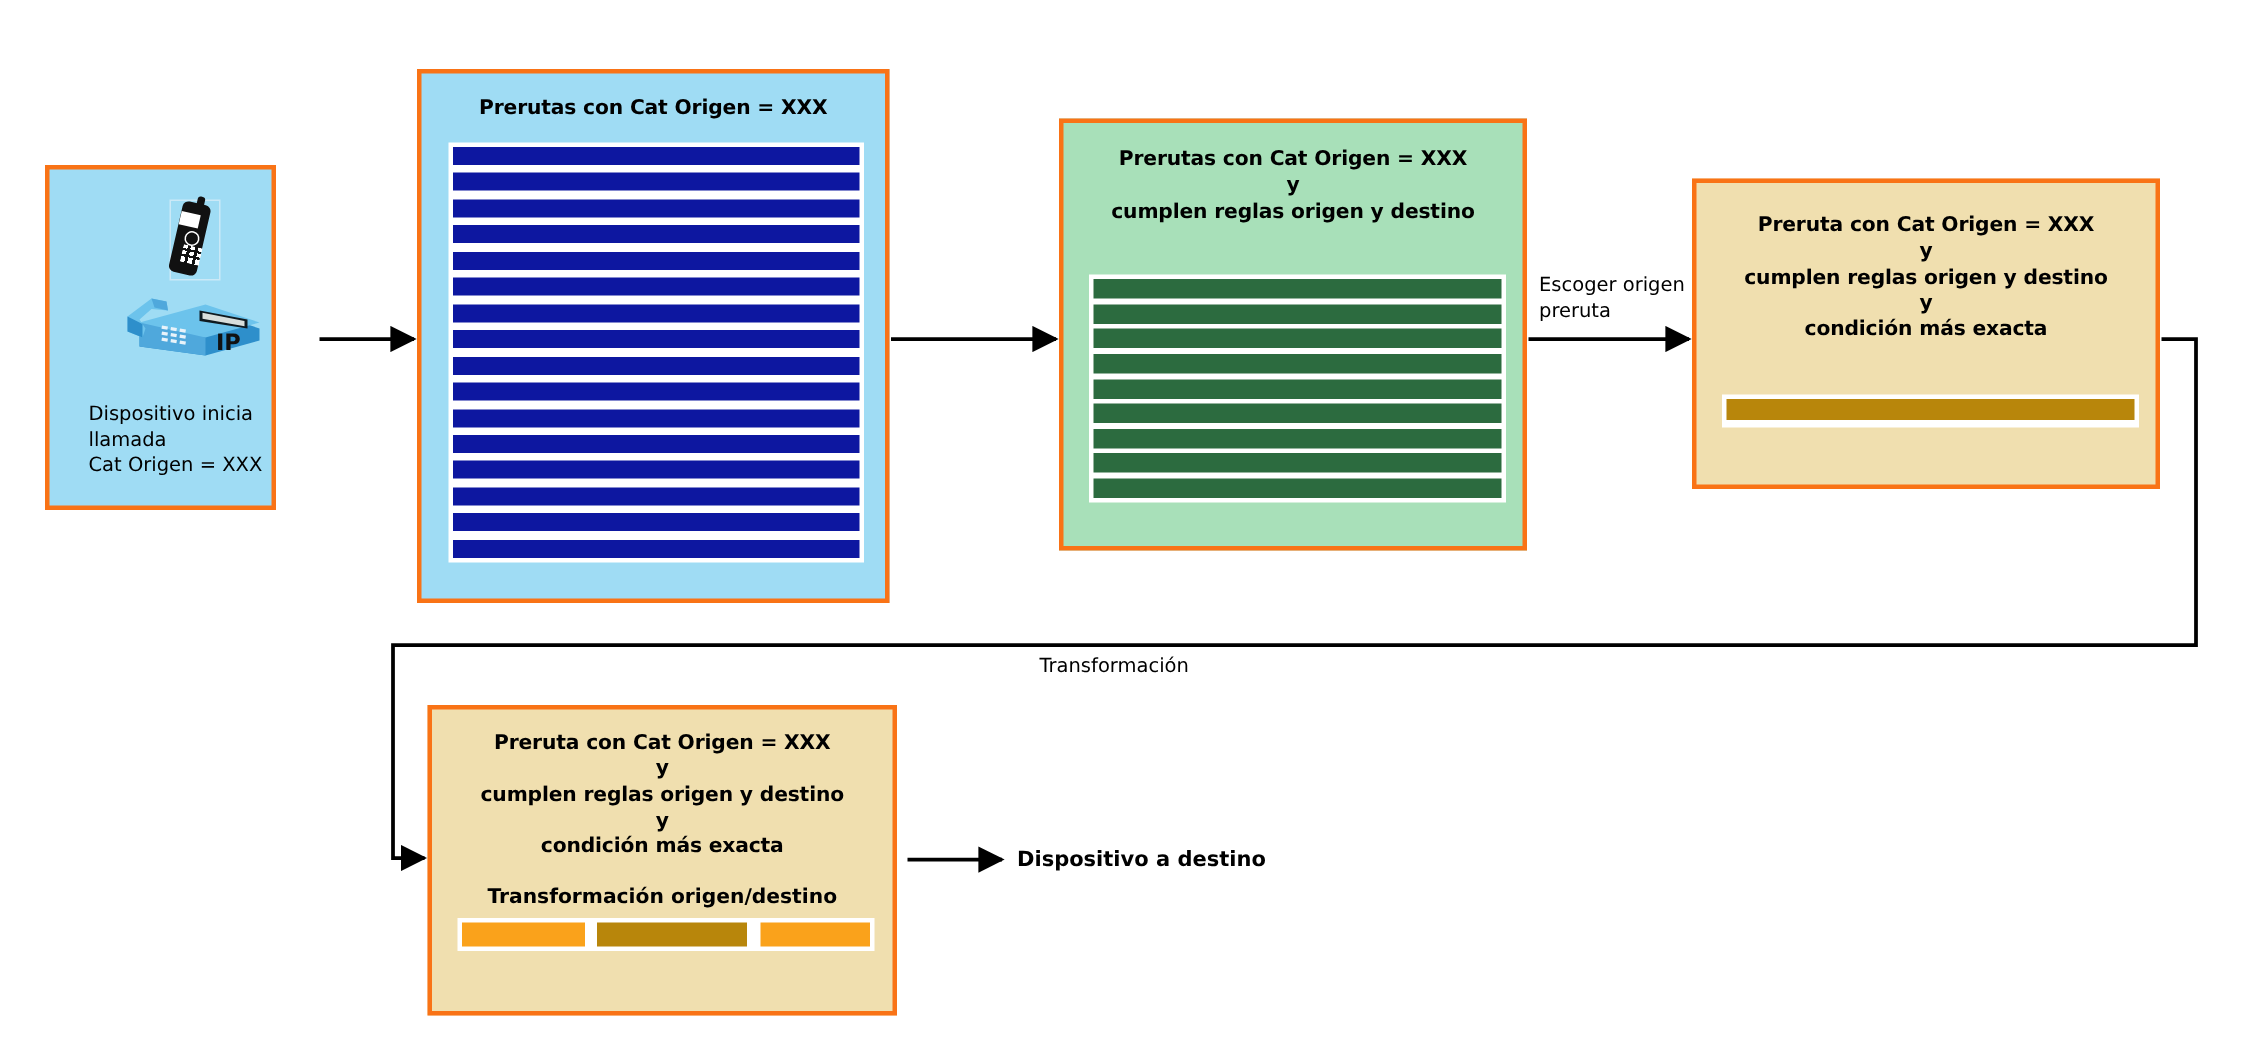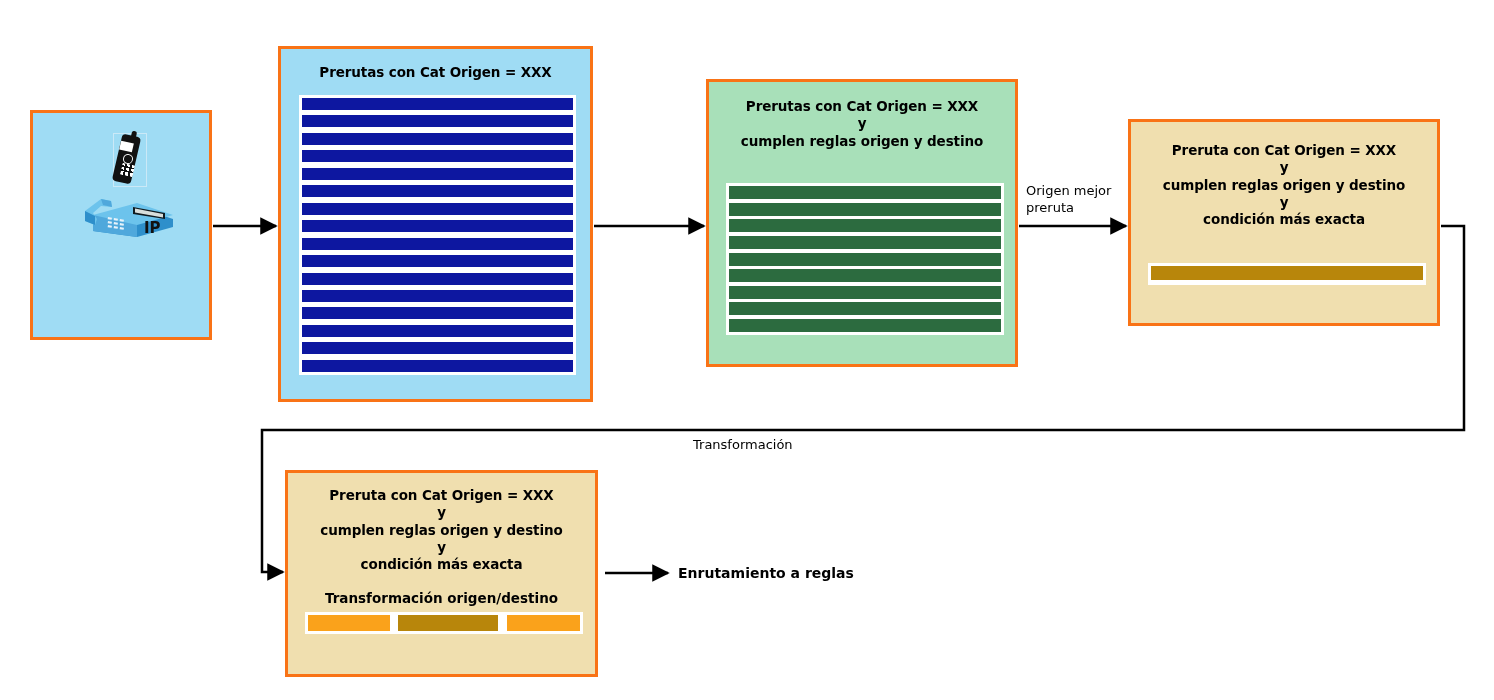--- a/index.html
+++ b/index.html
@@ -30,21 +30,21 @@
     color: #000000;
     line-height: 1.28;
     letter-spacing: -0.1px;
     white-space: pre-line;
   }
 
   
   #device-node {
     left: 30px;
     top: 110px;
-    width: 182px;
+    width: 154px;
     height: 230px;
     background: #9FDCF4;
   }
   .device-icons {
     position: relative;
     width: 100%;
     height: 140px;
   }
   .device-caption {
     position: absolute;
@@ -288,20 +288,23 @@
           </g>
 
           <polygon points="4,26 20,14 30,16 31,22 20,21 12,28 16,34 14,40 4,36" fill="#6CC3EC"></polygon>
           <polygon points="4,26 4,36 14,40 14,31" fill="#2E8FCB"></polygon>
           <polygon points="20,14 30,16 31,22 22,20" fill="#4FA8DC"></polygon>
 
           <text x="63" y="48" font-family="DejaVu Sans, sans-serif" font-size="15" font-weight="bold" fill="#111111">IP</text>
         </svg>
       </div>
     </div>
+    <div class="device-caption">Dispositivo inicia
+llamada
+Cat Origen = XXX</div>
   </div>
 
   <div class="node" id="preroutes-all-node" style="background: rgb(159, 220, 244);">
     <div class="node-title">Prerutas con Cat Origen = XXX</div>
     <div class="bar-frame" id="preroutes-all-frame" style="background: rgb(255, 255, 255);">
         <div class="bar" style="background: rgb(13, 23, 160);"></div>
         <div class="bar" style="background: rgb(13, 23, 160);"></div>
         <div class="bar" style="background: rgb(13, 23, 160);"></div>
         <div class="bar" style="background: rgb(13, 23, 160);"></div>
         <div class="bar" style="background: rgb(13, 23, 160);"></div>
@@ -372,18 +375,18 @@
 
     <line x1="594" y1="226" x2="704" y2="226" stroke="#000000" stroke-width="2.5" marker-end="url(#arrow)"></line>
 
     <line x1="1019" y1="226" x2="1126" y2="226" stroke="#000000" stroke-width="2.5" marker-end="url(#arrow)"></line>
 
     <path d="M 1441 226 L 1464 226 L 1464 430 L 262 430 L 262 572 L 283 572" fill="none" stroke="#000000" stroke-width="2.5" marker-end="url(#arrow)"></path>
 
     <line x1="605" y1="573" x2="668" y2="573" stroke="#000000" stroke-width="2.5" marker-end="url(#arrow)"></line>
   </svg>
 
-  <div class="edge-label" id="label-escoger">Origen mejor
+  <div class="edge-label" id="label-escoger">Escoger origen
 preruta</div>
   <div class="edge-label" id="label-transformacion">Transformación</div>
-  <div class="edge-label-bold" id="label-enrutamiento">Enrutamiento a reglas</div>
+  <div class="edge-label-bold" id="label-enrutamiento">Dispositivo a destino</div>
 
 </div>
 
 </body></html>

